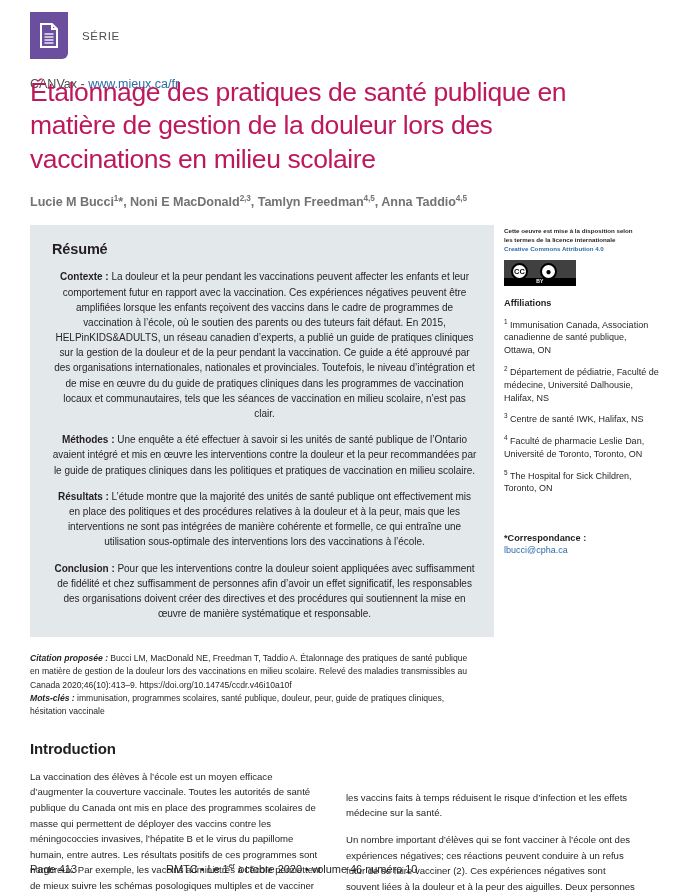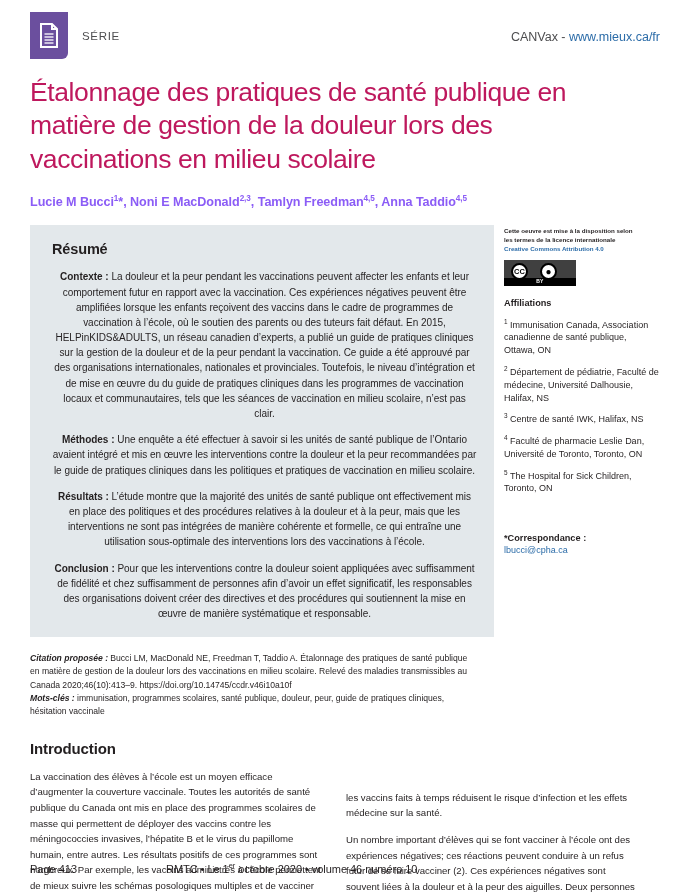--- a/index.html
+++ b/index.html
@@ -23,20 +23,21 @@
     padding: 0 30px;
   }
 
   
   .masthead {
     display: flex;
     align-items: flex-start;
     justify-content: space-between;
     padding-top: 12px;
     height: 56px;
+    flex-direction: column;
   }
   .brand {
     display: flex;
     align-items: flex-start;
   }
   .brand-badge {
     width: 38px;
     height: 47px;
     background: #6b4f9e;
     border-radius: 0 0 6px 0;
@@ -69,21 +70,21 @@
     letter-spacing: -0.015em;
     margin: 8px 0 0 0;
     color: #be185d;
     max-width: 600px;
   }
   .authors {
     font-size: 12.6px;
     font-weight: 700;
     margin-top: 18px;
     letter-spacing: -0.005em;
-    color: #8b5cf6;
+    color: #737373;
   }
   .authors sup { font-size: 8.2px; }
 
   
   .top-block {
     display: flex;
     margin-top: 16px;
     align-items: flex-start;
   }
   .abstract-box {

